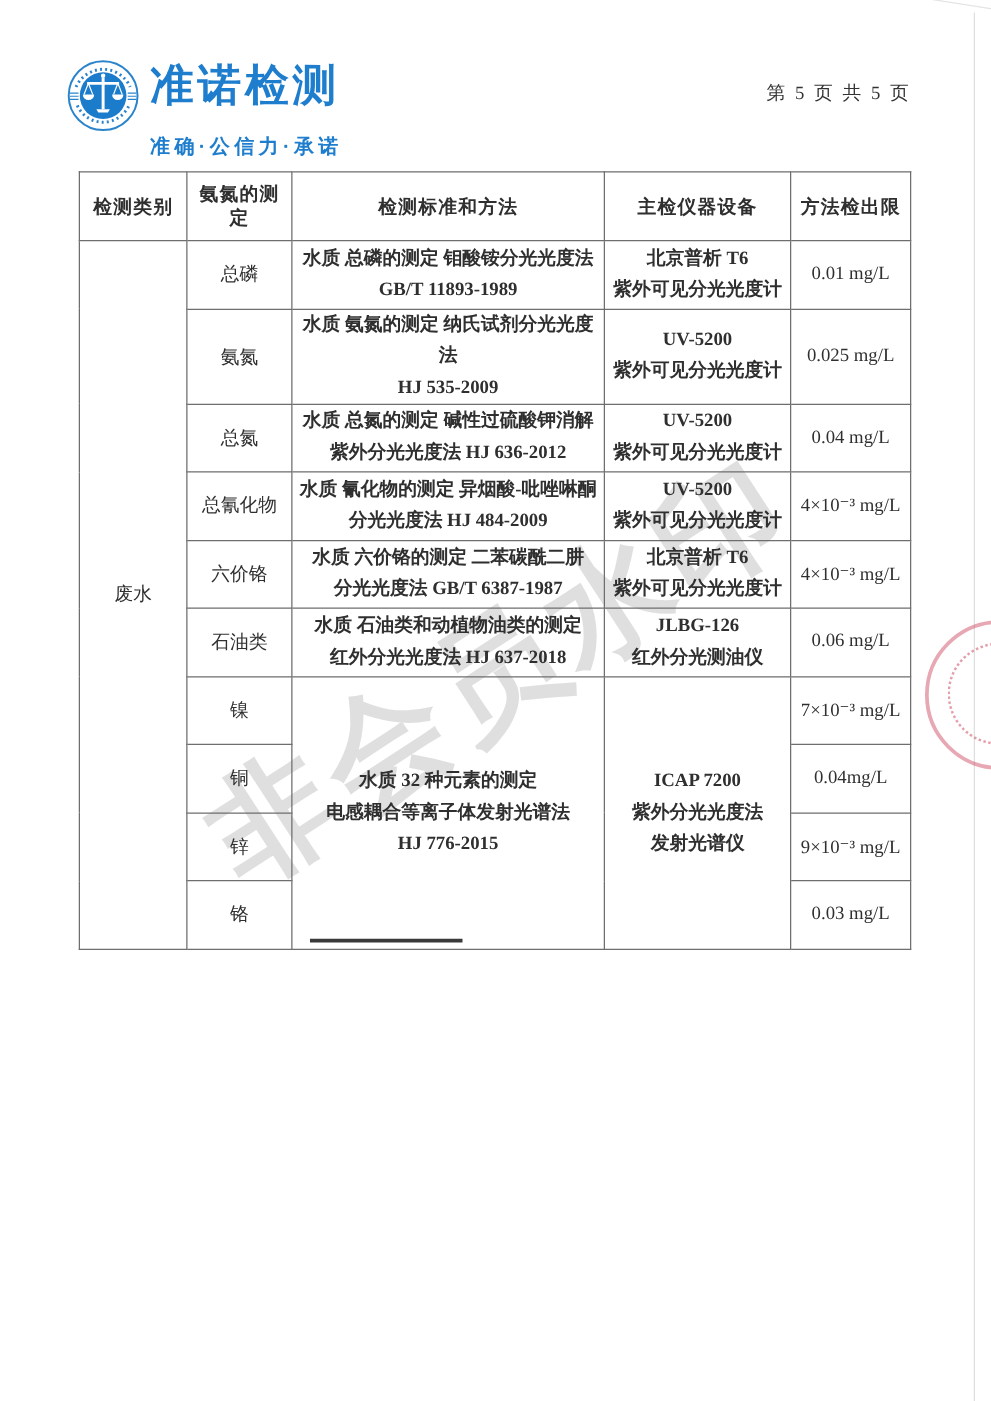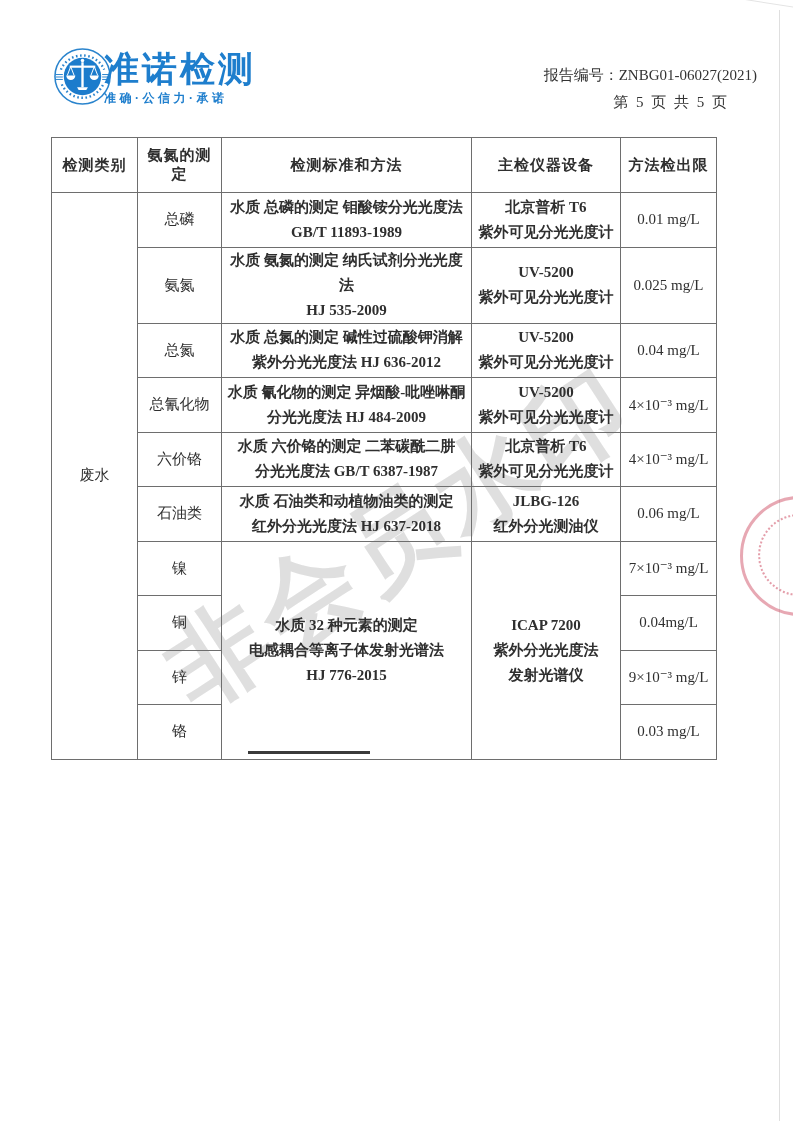--- a/index.html
+++ b/index.html
@@ -15,29 +15,29 @@
     position:absolute;left:60px;top:468px;width:680px;height:140px;z-index:0;
     text-align:center;font-size:100px;line-height:140px;font-weight:700;letter-spacing:6px;
     color:#d8d8d8;opacity:.8;white-space:nowrap;transform:rotate(-33deg);transform-origin:center;
   }
   .stamp-outer{position:absolute;left:740px;top:496px;width:114px;height:114px;z-index:2;
     border:3px solid rgba(201,62,86,.45);border-radius:50%;}
   .stamp-inner{position:absolute;left:758px;top:514px;width:78px;height:78px;z-index:2;
     border:2px dotted rgba(201,62,86,.5);border-radius:50%;}
   
   .emblem{position:absolute;left:53px;top:47px;width:59px;height:59px;z-index:1;}
-  .brand{position:absolute;left:104px;top:50px;z-index:1;font-family:"Liberation Sans","DejaVu Sans",sans-serif;}
+  .brand{position:absolute;left:120px;top:50px;z-index:1;font-family:"Liberation Sans","DejaVu Sans",sans-serif;}
   .brand-title{font-size:35px;line-height:38px;font-weight:700;letter-spacing:3px;color:#1e7ecd;}
-  .brand-tagline{font-size:12px;line-height:20px;font-weight:700;letter-spacing:3.5px;color:#1e7ecd;margin-top:0;}
+  .brand-tagline{font-size:16px;line-height:20px;font-weight:700;letter-spacing:3.5px;color:#1e7ecd;margin-top:20px;}
   .report-info{position:absolute;right:36px;top:62px;z-index:1;text-align:right;
     font-size:15px;line-height:27px;color:#333;}
   .report-info .line2{letter-spacing:2px;margin-right:28px;}
   
   table.report{
-    position:absolute;left:51px;top:137px;width:665px;z-index:1;
+    position:absolute;left:63px;top:137px;width:665px;z-index:1;
     border-collapse:collapse;table-layout:fixed;background:transparent;
   }
   .report th,.report td{
     border:1px solid #6e6e6e;text-align:center;vertical-align:middle;
     font-size:15px;color:#2f2f2f;padding:0 2px;background:transparent;
   }
   .report th{height:54px;font-weight:600;letter-spacing:1px;}
   .report tr.r{height:54.5px;}
   .report .line{display:block;line-height:25px;font-weight:bold;}
   
@@ -74,21 +74,20 @@
       <path d="M13.5 29 a4.6 4.6 0 0 0 9.2 0 z" fill="#ffffff"></path>
       <path d="M37.3 29 a4.6 4.6 0 0 0 9.2 0 z" fill="#ffffff"></path>
       <path d="M24.5 41 h11 l-1.6 2.8 h-7.8 z" fill="#ffffff"></path>
     </svg>
   </div>
   <div class="brand">
     <div class="brand-title">准诺检测</div>
     <div class="brand-tagline">准确·公信力·承诺</div>
   </div>
   <div class="report-info">
-    <div class="line1"><span>报告编号：</span><span>ZNBG01-06027(2021)</span></div>
     <div class="line2">第 5 页 共 5 页</div>
   </div>
 
   <table class="report">
     <colgroup>
       <col style="width:86px">
         <col style="width:84px">
         <col style="width:250px">
         <col style="width:149px">
         <col style="width:96px">

